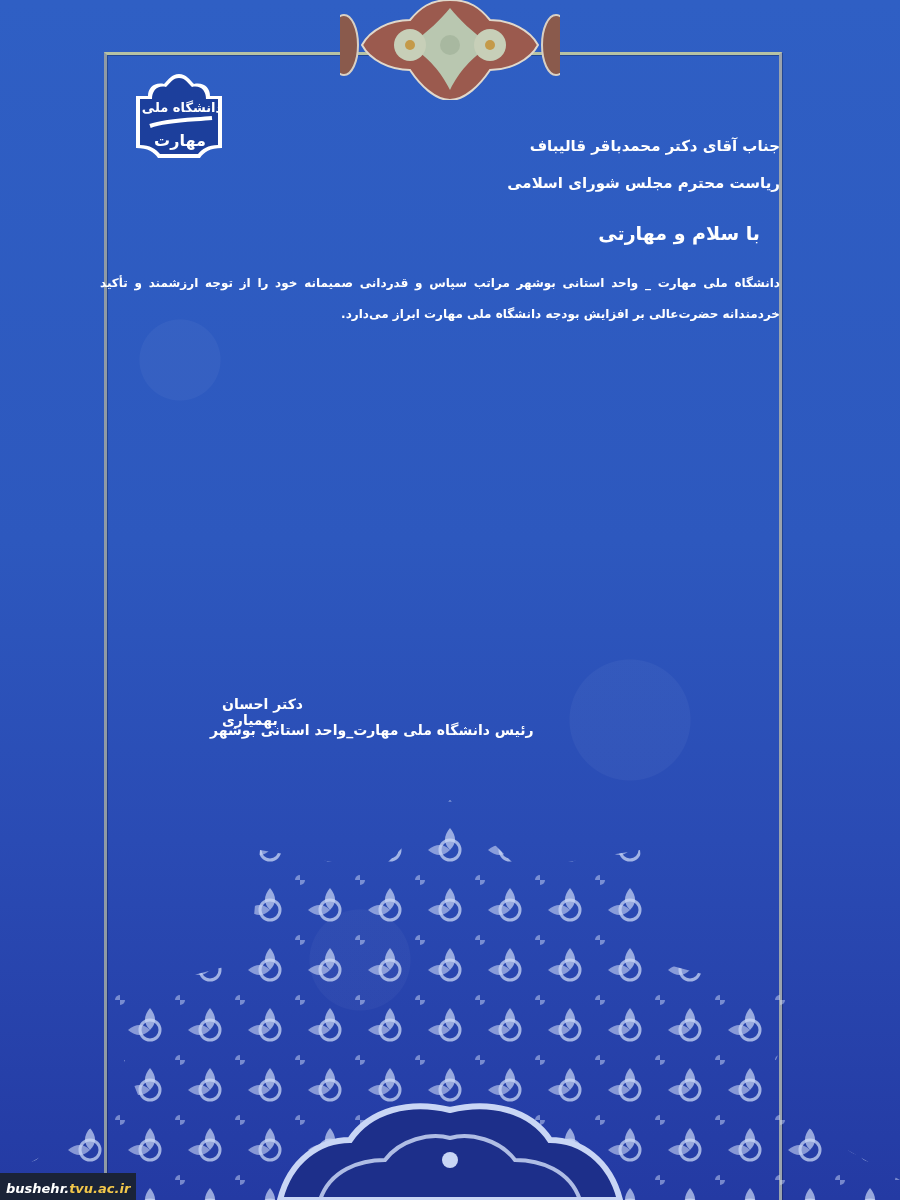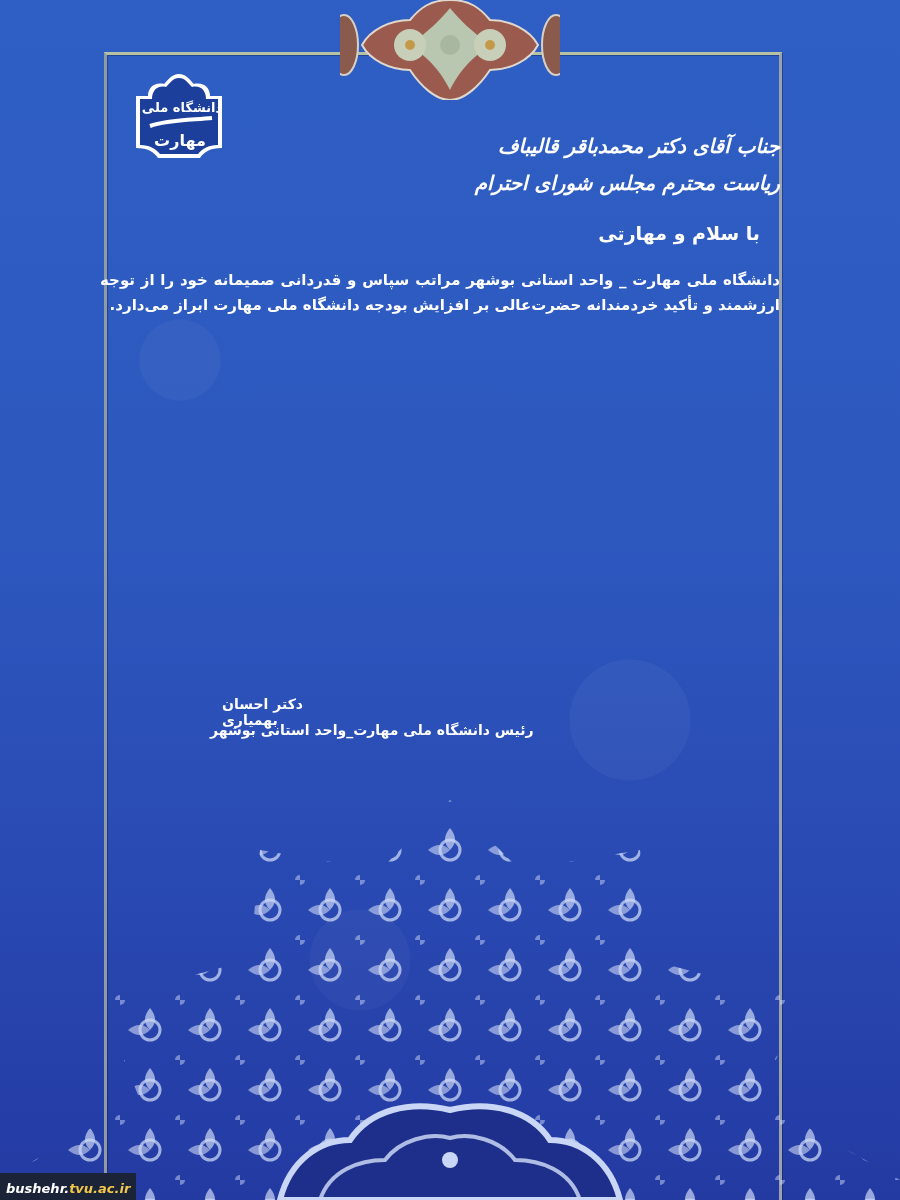--- a/index.html
+++ b/index.html
@@ -23,23 +23,23 @@
   .top-ornament {
     position:absolute; left:340px; top:0; width:220px; height:100px;
   }
   .logo {
     position:absolute; left:132px; top:72px; width:94px; height:90px;
   }
   .text-area {
     position:absolute; right:120px; width:680px; direction:rtl; text-align:right;
     color:#ffffff; font-weight:bold;
   }
-  .addressee { top:128px; font-size:20px; line-height:37px;font-style:italic; }
+  .addressee { top:128px; font-size:15px; line-height:37px; }
   .greeting { top:222px; font-size:19px; right:140px; }
-  .body { top:268px; font-size:15px; line-height:25px; text-align:justify; }
+  .body { top:268px; font-size:12px; line-height:31px; text-align:justify; }
   .body p { margin:0; text-align-last:right; }
   .sig { position:absolute; direction:rtl; color:#fff; font-weight:bold; font-size:14px; }
   .sig-name { top:696px; right:630px; width:120px; text-align:left; left:222px; }
   .sig-title { top:722px; left:210px; }
   .bottom-ornament {
     position:absolute; left:0; top:760px; width:900px; height:440px;
   }
   .watermark {
     position:absolute; left:0; top:1173px; height:24px; padding:4px 6px;
     background:#1a2338; color:#ffffff; font-style:italic; font-weight:bold;
@@ -71,21 +71,21 @@
     <path d="M47,2 C40,2 36,8 32,12 C22,10 16,16 16,24 L4,24 L4,76 C16,76 22,80 26,86 L68,86 C72,80 78,76 90,76 L90,24 L78,24 C78,16 72,10 62,12 C58,8 54,2 47,2 Z" fill="#ffffff"></path>
     <path d="M47,6 C41,6 38,11 34,15 C25,13 20,19 20,27 L8,27 L8,73 C18,73 24,77 28,82 L66,82 C70,77 76,73 86,73 L86,27 L74,27 C74,19 69,13 60,15 C56,11 53,6 47,6 Z" fill="#1c3f9c"></path>
     <text x="50" y="40" fill="#fff" font-size="13" font-weight="bold" text-anchor="middle" font-family="DejaVu Sans, sans-serif" direction="rtl">دانشگاه ملی</text>
     <path d="M18,54 C35,48 60,48 80,46" stroke="#fff" stroke-width="4" fill="none"></path>
     <text x="48" y="74" fill="#fff" font-size="16" font-weight="bold" text-anchor="middle" font-family="DejaVu Sans, sans-serif" direction="rtl">مهارت</text>
   </svg>
 </div>
 
 <div class="text-area addressee">
   <div>جناب آقای دکتر محمدباقر قالیباف</div>
-  <div>ریاست محترم مجلس شورای احترام</div>
+  <div>ریاست محترم مجلس شورای اسلامی</div>
 </div>
 
 <div class="text-area greeting">با سلام و مهارتی</div>
 
 <div class="text-area body">
   <p>دانشگاه ملی مهارت _ واحد استانی بوشهر مراتب سپاس و قدردانی صمیمانه خود را از توجه ارزشمند و تأکید خردمندانه حضرت‌عالی بر افزایش بودجه دانشگاه ملی مهارت ابراز می‌دارد.</p>
 </div>
 
 <div class="sig sig-name">دکتر احسان بهمیاری</div>
 <div class="sig sig-title">رئیس دانشگاه ملی مهارت_واحد استانی بوشهر</div>

